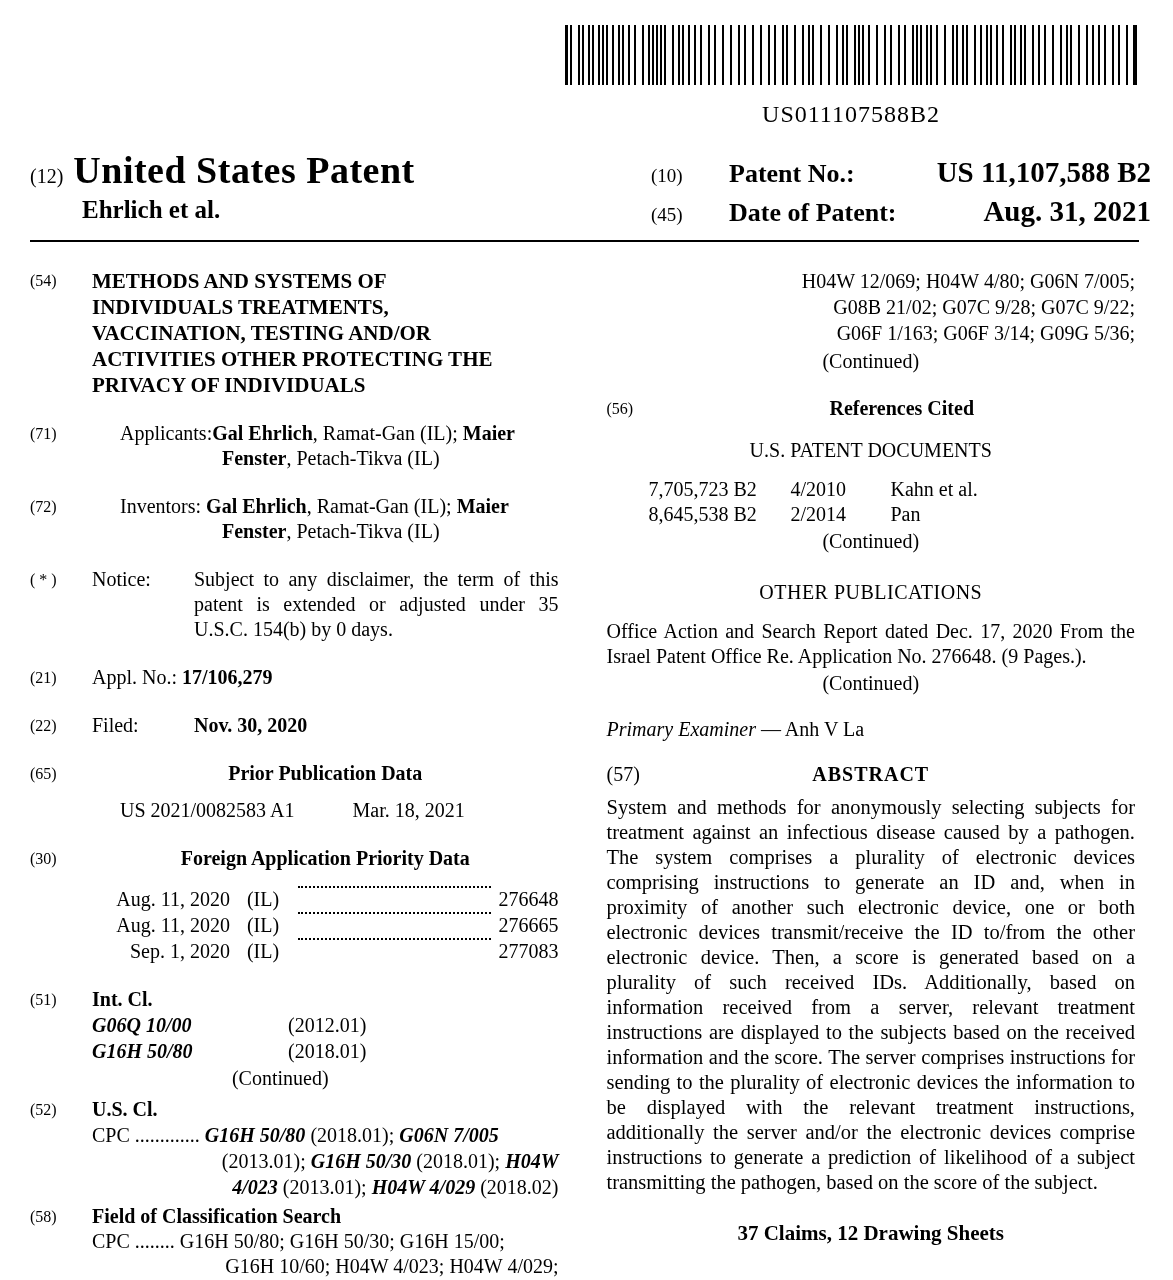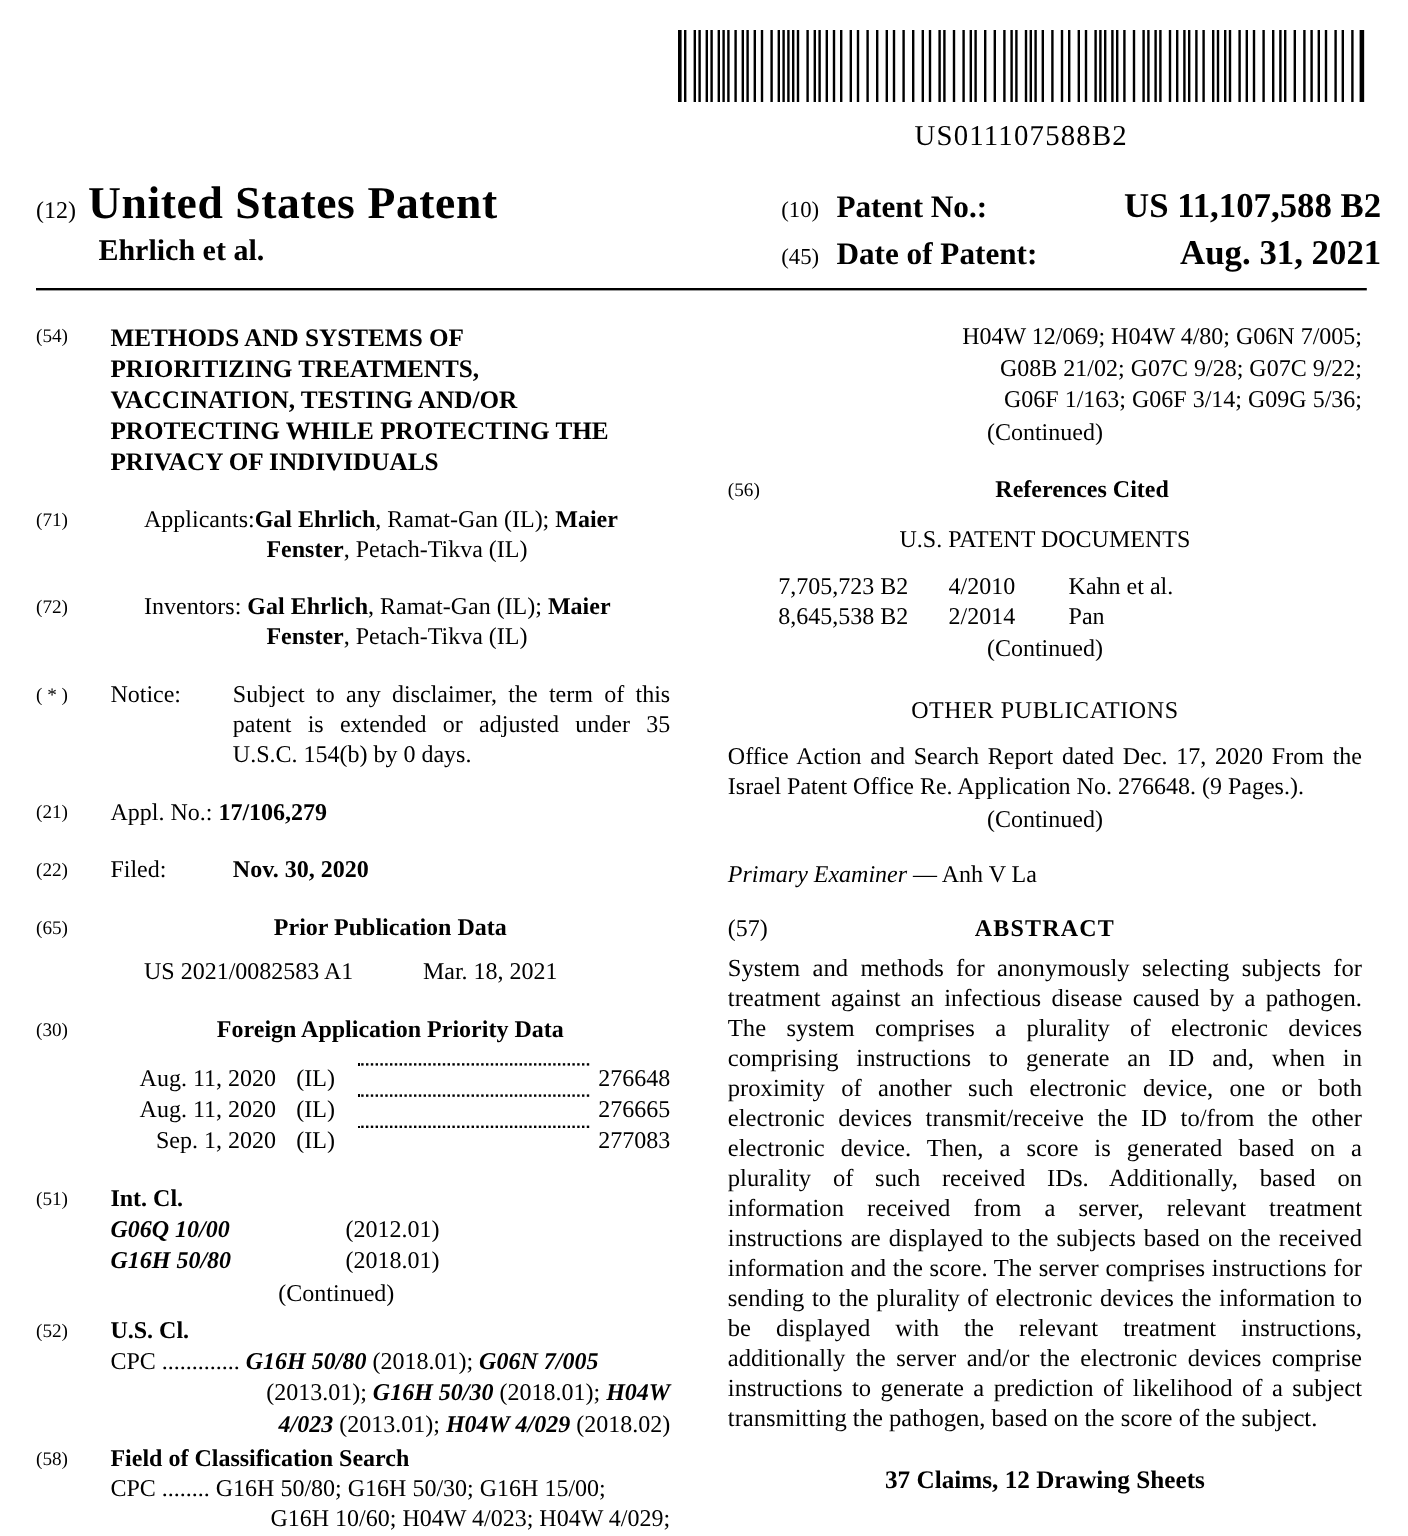--- a/index.html
+++ b/index.html
@@ -20,21 +20,21 @@
   
   .header { position:absolute; top:148px; left:30px; right:22px; display:flex; justify-content:space-between; }
   .h-left { }
   .h-left .line1 { display:flex; align-items:baseline; }
   .num12 { font-size:20px; margin-right:10px; white-space:nowrap; }
   .main-title { font-size:38px; font-weight:bold; letter-spacing:0.5px; }
   .authors { font-size:25px; font-weight:bold; margin:4px 0 0 52px; }
   .h-right { width:500px; padding-top:8px; }
   .h-right .row { display:flex; align-items:baseline; margin-bottom:6px; }
   .h-right .n { font-size:19px; width:46px; flex:none; }
-  .h-right .lab { font-size:26px; font-weight:bold; flex:none; }
+  .h-right .lab { font-size:26px; font-weight:bold; flex:none;margin-left:32px; }
   .h-right .val { font-size:29px; font-weight:bold; flex:1; text-align:right; white-space:nowrap; }
 
   .rule { position:absolute; top:240px; left:30px; right:34px; border-top:2px solid #000; }
 
   
   .cols { position:absolute; top:268px; left:30px; right:38px; display:flex; gap:48px; }
   .col { width:50%; font-size:20px; line-height:25px; }
 
   .sec { display:flex; margin-bottom:23px; }
   .sec-num { width:62px; flex:none; font-size:16px; }
@@ -220,23 +220,23 @@
   <div class="rule"></div>
 
   <div class="cols">
 
     <div class="col">
 
       <div class="sec">
         <div class="sec-num">(54)</div>
         <div class="sec-body patent-title">
           <div>METHODS AND SYSTEMS OF</div>
-          <div>PRIORITIZING TREATMENTS,</div>
+          <div>INDIVIDUALS TREATMENTS,</div>
           <div>VACCINATION, TESTING AND/OR</div>
-          <div>PROTECTING WHILE PROTECTING THE</div>
+          <div>ACTIVITIES OTHER PROTECTING THE</div>
           <div>PRIVACY OF INDIVIDUALS</div>
         </div>
       </div>
 
       <div class="sec">
         <div class="sec-num">(71)</div>
         <div class="sec-body hang"><span>Applicants:</span><span class="bold">Gal Ehrlich</span><span>, Ramat-Gan (IL); </span><span class="bold">Maier Fenster</span><span>, Petach-Tikva (IL)</span></div>
       </div>
 
       <div class="sec">

